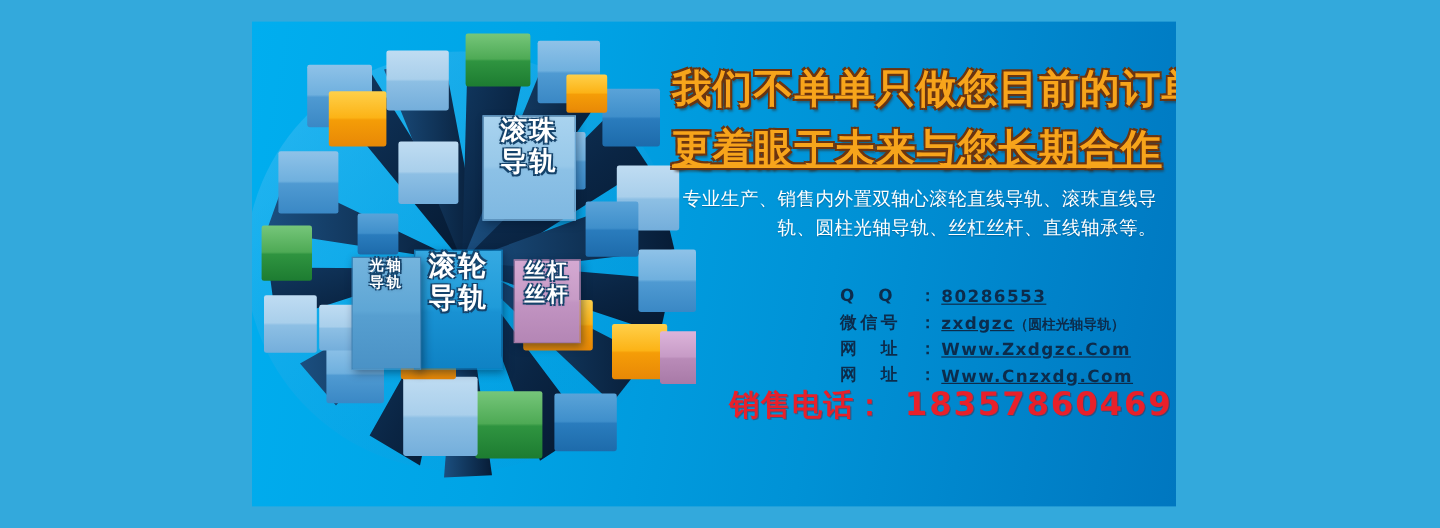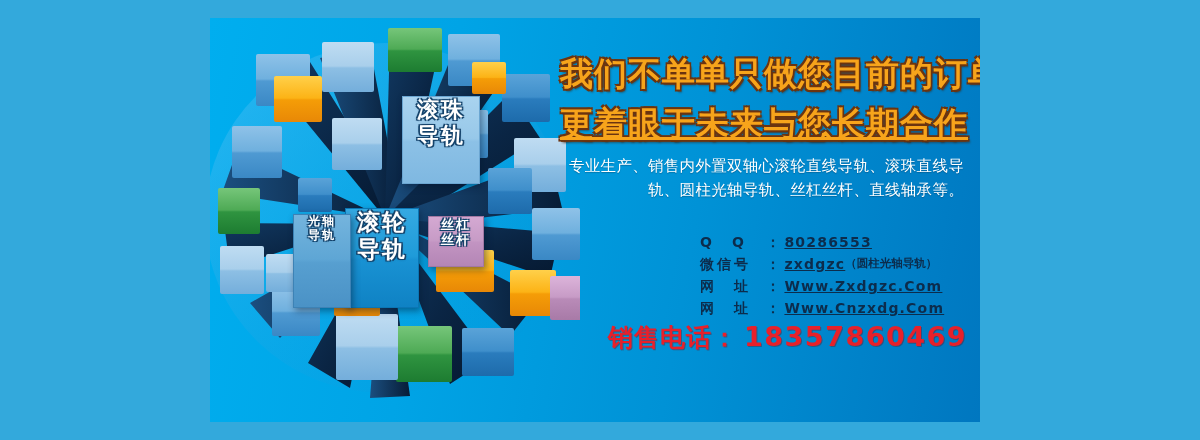--- a/index.html
+++ b/index.html
@@ -85,22 +85,22 @@
     left: 67px; top: 196px;
     width: 58px; height: 94px;
     font-size: 12px;
     background: linear-gradient(180deg, #74b4dd 0%, #5ea6d5 48%, #579fd0 52%, #4a92c6 100%);
     border: 1px solid #3d82b5;
     box-shadow: 2px 3px 7px rgba(0,20,45,.45);
     margin-left: 16px;
   }
   #box-sigang {
     left: 218px; top: 198px;
-    width: 56px; height: 51px;
-    font-size: 13px;
+    width: 56px; height: 70px;
+    font-size: 17px;
     background: linear-gradient(180deg, #d4a9d2 0%, #c79bc6 48%, #c294c2 52%, #b486b5 100%);
     border: 1px solid #a278a3;
     box-shadow: 2px 3px 7px rgba(0,20,45,.45);
   }
 
   
   #copy {
     position: absolute;
     left: 340px;
     top: 0;
@@ -144,21 +144,21 @@
     position: absolute;
     left: 150px;
     top: 216px;
     color: #0c2c4c;
     font-size: 14px;
     font-weight: bold;
     letter-spacing: .4px;
   }
   .contact-row {
     display: flex;
-    align-items: flex-start;
+    align-items: flex-end;
     height: 22px;
     white-space: nowrap;
   }
   .contact-label {
     width: 66px;
     display: inline-block;
     letter-spacing: 3px;
   }
   .contact-sep { margin-right: 4px; }
   .contact-value { letter-spacing: 1.2px; text-decoration: underline; }
@@ -167,21 +167,21 @@
   #phone {
     position: absolute;
     left: 58px;
     top: 303px;
     white-space: nowrap;
     color: #e8202a;
     font-weight: bold;
     text-shadow: 1px 1px 0 rgba(120,0,0,.35);
   }
   #phone .phone-label { font-size: 25px; letter-spacing: 1px; font-family: Liberation Mono, monospace; }
-  #phone .phone-number { font-size: 27px; letter-spacing: 1.5px; margin-left: 6px; }
+  #phone .phone-number { font-size: 27px; letter-spacing: 1.5px; margin-left: 16px; }
 </style>
 </head>
 <body>
 
 <div id="page">
 
   <div id="banner">
 
     <div id="cube-art">
       <svg width="370" height="404" viewBox="0 0 370 404" xmlns="http://www.w3.org/2000/svg">

